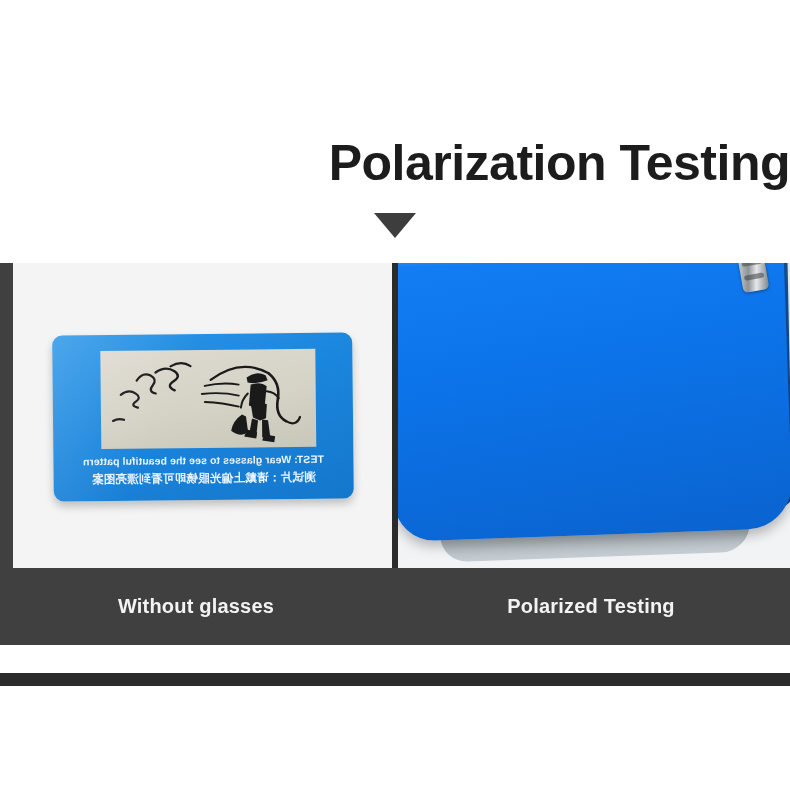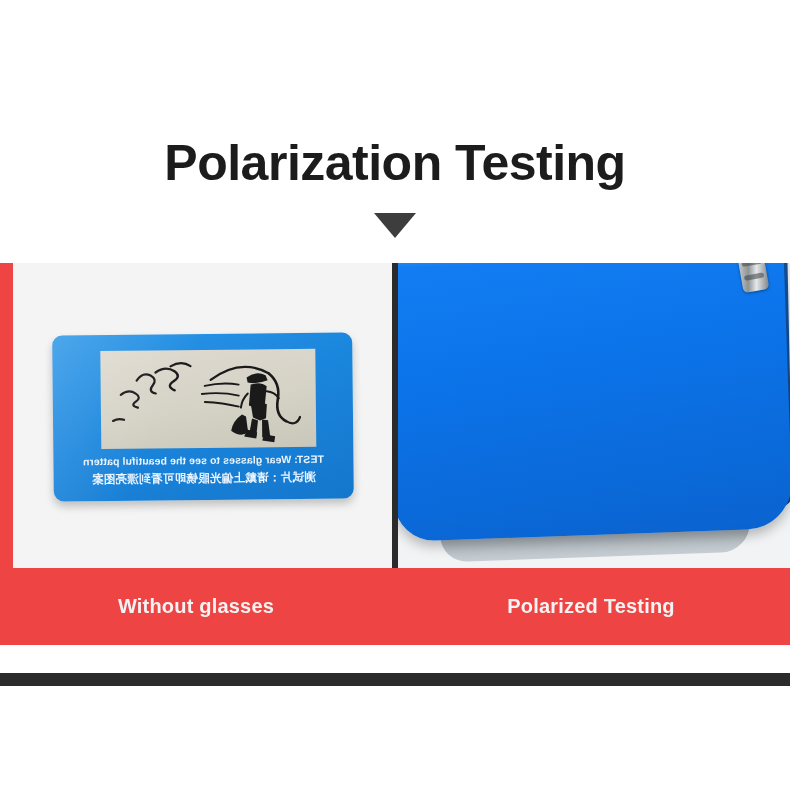--- a/index.html
+++ b/index.html
@@ -8,41 +8,41 @@
     width:790px; height:790px;
     background:#ffffff;
     font-family:"Liberation Sans", sans-serif;
     overflow:hidden;
   }
   .page { position:relative; width:790px; height:790px; background:#ffffff; }
 
   
   .title-zone {
     position:absolute; left:0; top:128px; width:790px; height:70px;
-    display:flex; align-items:center; justify-content:center;
+    display:flex; align-items:center; justify-content:flex-end;
   }
   .title-text {
     font-size:50px; font-weight:bold; color:#1c1c1c;
     letter-spacing:-0.5px; white-space:nowrap;
   }
   .arrow-zone {
     position:absolute; left:0; top:208px; width:790px; height:34px;
     display:flex; align-items:center; justify-content:center;
   }
   .arrow-down {
     width:0; height:0;
     border-left:21px solid transparent;
     border-right:21px solid transparent;
     border-top:25px solid #3d3d3d;
   }
 
   
   .band {
     position:absolute; left:0; top:263px; width:790px; height:382px;
-    background:#ef4444;
+    background:#404040;
   }
   .panels {
     position:absolute; left:0; top:0; width:790px; height:305px;
     display:flex;
   }
   .panel { position:relative; height:305px; overflow:hidden; }
   .panel-left  { width:379px; margin-left:13px; background:#f4f4f4; }
   .gap { width:6px; height:305px; background:#2b2b2b; }
   .panel-right { width:392px; background:#f2f3f5; }
 

